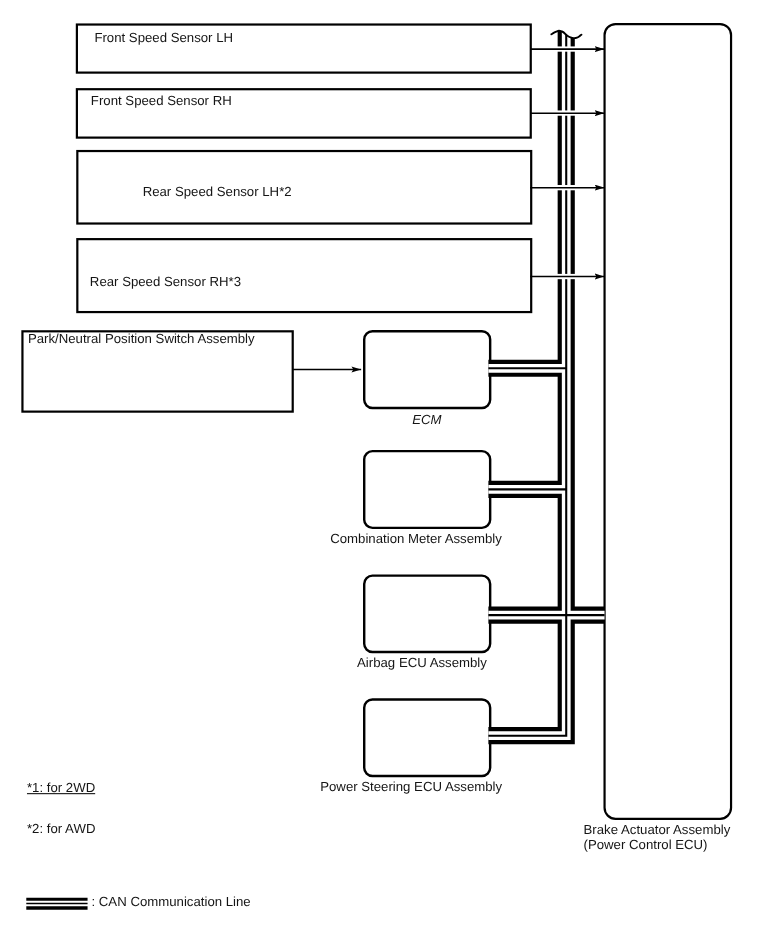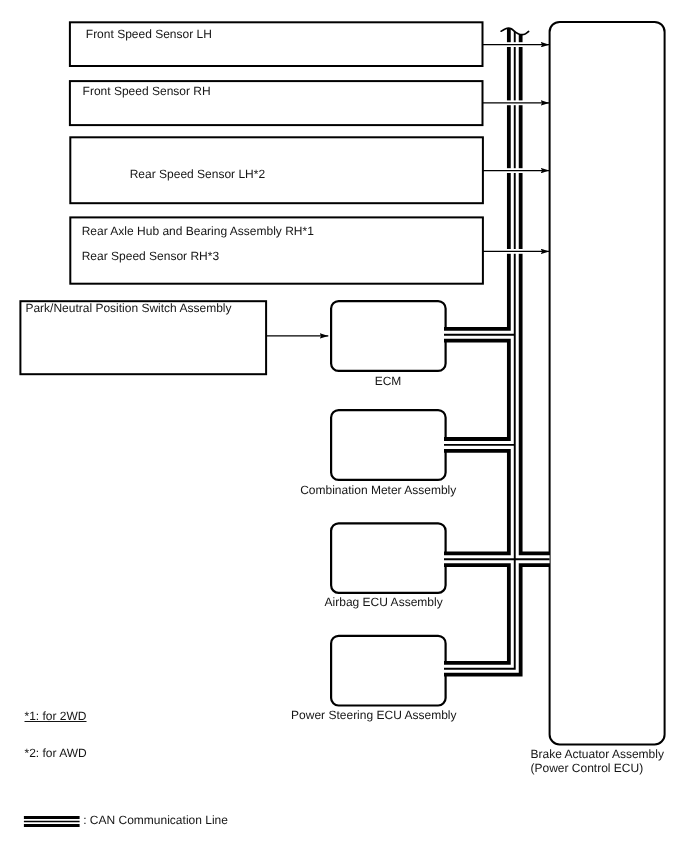--- a/index.html
+++ b/index.html
@@ -97,26 +97,25 @@
     <line x1="23.9" y1="825.5" x2="79.6" y2="825.5" stroke-width="3.1"></line>
   </g>
 </svg>
 
 <div class="lbl" style="left:85.8px; top:28.1px;">Front Speed Sensor LH</div>
 
 <div class="lbl" style="left:82.6px; top:84.9px;">Front Speed Sensor RH</div>
 
 <div class="lbl" style="left:81.7px; top:168.3px;padding-left:48px;">Rear Speed Sensor LH*2</div>
 
-<div class="lbl" style="left:81.7px; top:225.4px;">Rear Axle Hub and Bearing Assembly RH*1</div>
 <div class="lbl" style="left:81.7px; top:249.8px;">Rear Speed Sensor RH*3</div>
 
 <div class="lbl" style="left:25.4px; top:302px;">Park/Neutral Position Switch Assembly</div>
 
-<div class="lbl" style="left:374.7px; top:375.2px;">ECM</div>
+<div class="lbl" style="left:374.7px; top:375.2px;font-style:italic;">ECM</div>
 <div class="lbl" style="left:300.2px; top:483.8px;">Combination Meter Assembly</div>
 <div class="lbl" style="left:324.6px; top:595.9px;">Airbag ECU Assembly</div>
 <div class="lbl" style="left:291.1px; top:708.9px;">Power Steering ECU Assembly</div>
 
 <div class="lbl" style="left:530.5px; top:747.7px;">Brake Actuator Assembly</div>
 <div class="lbl" style="left:530.5px; top:761.7px;">(Power Control ECU)</div>
 
 <div class="lbl" style="left:24.5px; top:710.3px;text-decoration:underline;">*1: for 2WD</div>
 <div class="lbl" style="left:24.5px; top:747.1px;">*2: for AWD</div>
 

